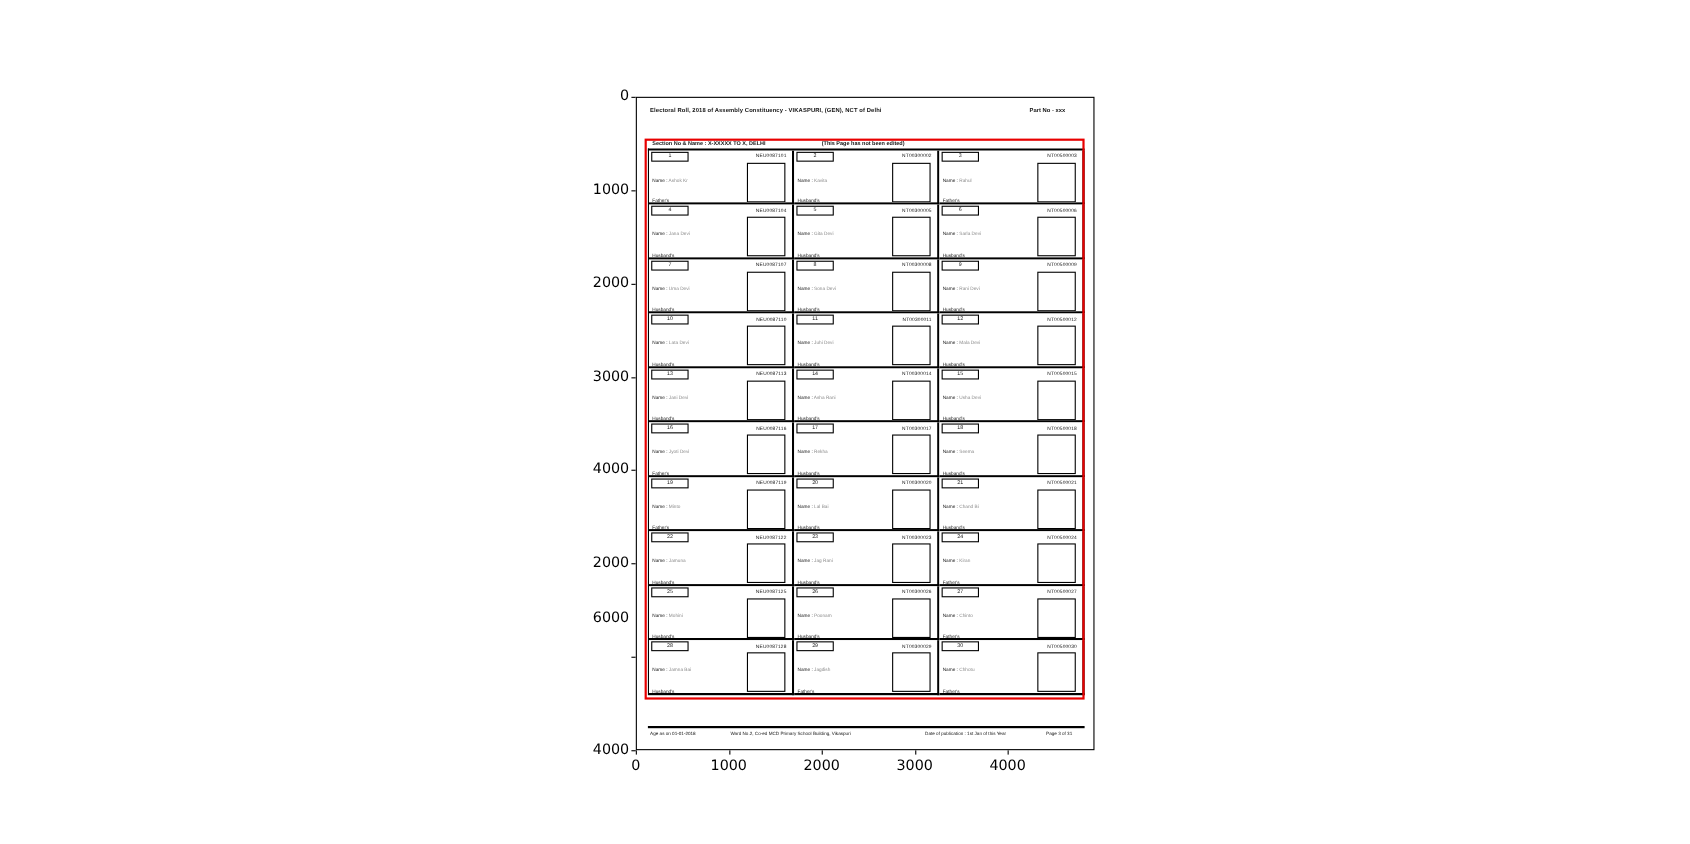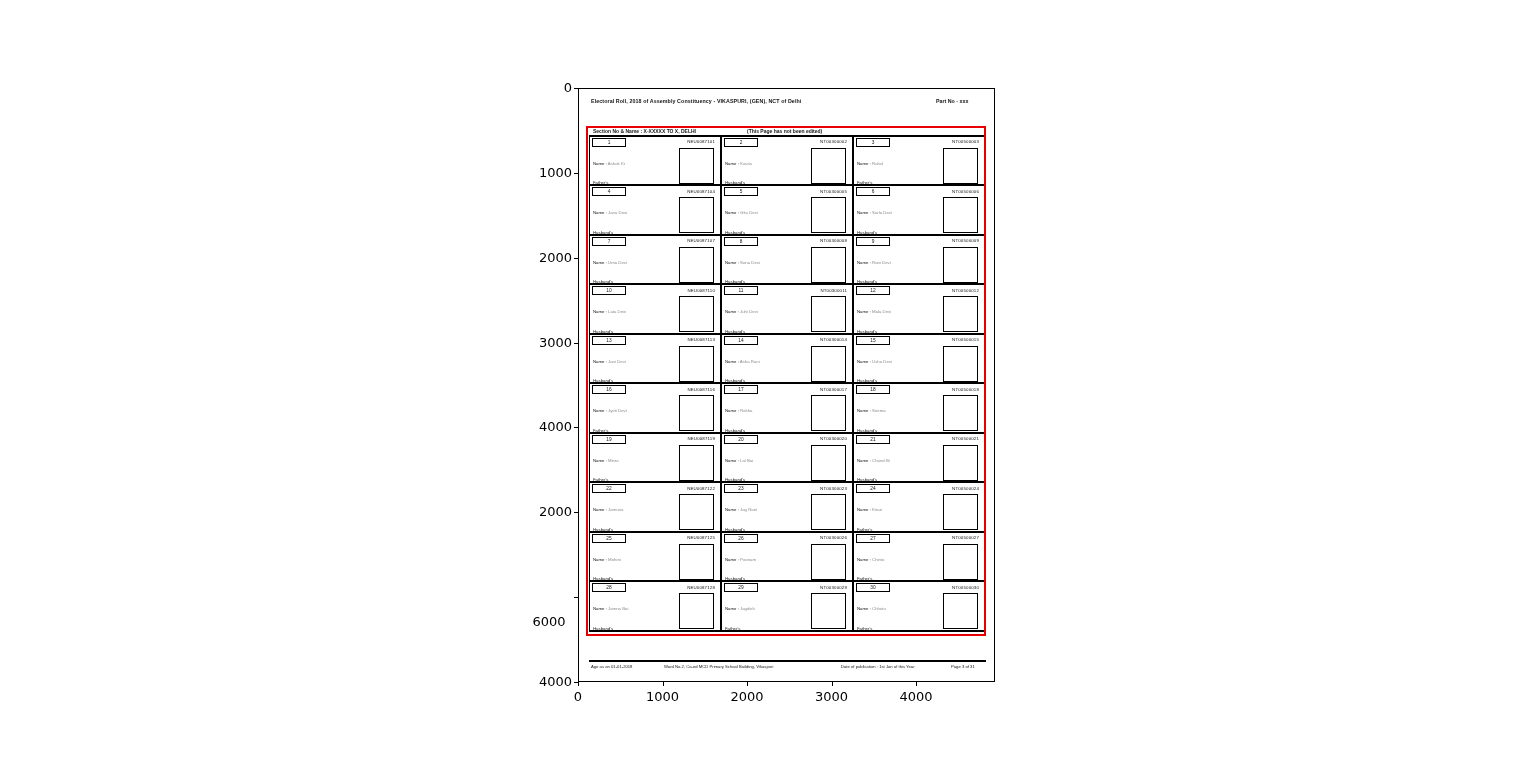--- a/index.html
+++ b/index.html
@@ -56,21 +56,21 @@
     <div class="ytick-label" style="left: 526px; top: 164.857px;">1000</div>
     <div class="ytick-mark" style="left: 574px; top: 172.857px;"></div>
     <div class="ytick-label" style="left: 526px; top: 249.714px;">2000</div>
     <div class="ytick-mark" style="left: 574px; top: 257.714px;"></div>
     <div class="ytick-label" style="left: 526px; top: 334.571px;">3000</div>
     <div class="ytick-mark" style="left: 574px; top: 342.571px;"></div>
     <div class="ytick-label" style="left: 526px; top: 419.429px;">4000</div>
     <div class="ytick-mark" style="left: 574px; top: 427.429px;"></div>
     <div class="ytick-label" style="left: 526px; top: 504.286px;">2000</div>
     <div class="ytick-mark" style="left: 574px; top: 512.286px;"></div>
-    <div class="ytick-label" style="left: 526px; top: 614px; text-align: center;">6000</div>
+    <div class="ytick-label" style="left: 526px; top: 554px;">6000</div>
     <div class="ytick-mark" style="left: 574px; top: 597.143px;"></div>
     <div class="ytick-label" style="left: 526px; top: 674px;">4000</div>
     <div class="ytick-mark" style="left: 574px; top: 682px;"></div>
     <div class="xtick-label" style="left: 548px; top: 689px;">0</div>
     <div class="xtick-mark" style="left: 578px; top: 682px;"></div>
     <div class="xtick-label" style="left: 632.5px; top: 689px;">1000</div>
     <div class="xtick-mark" style="left: 662.5px; top: 682px;"></div>
     <div class="xtick-label" style="left: 717px; top: 689px;">2000</div>
     <div class="xtick-mark" style="left: 747px; top: 682px;"></div>
     <div class="xtick-label" style="left: 801.5px; top: 689px;">3000</div>

